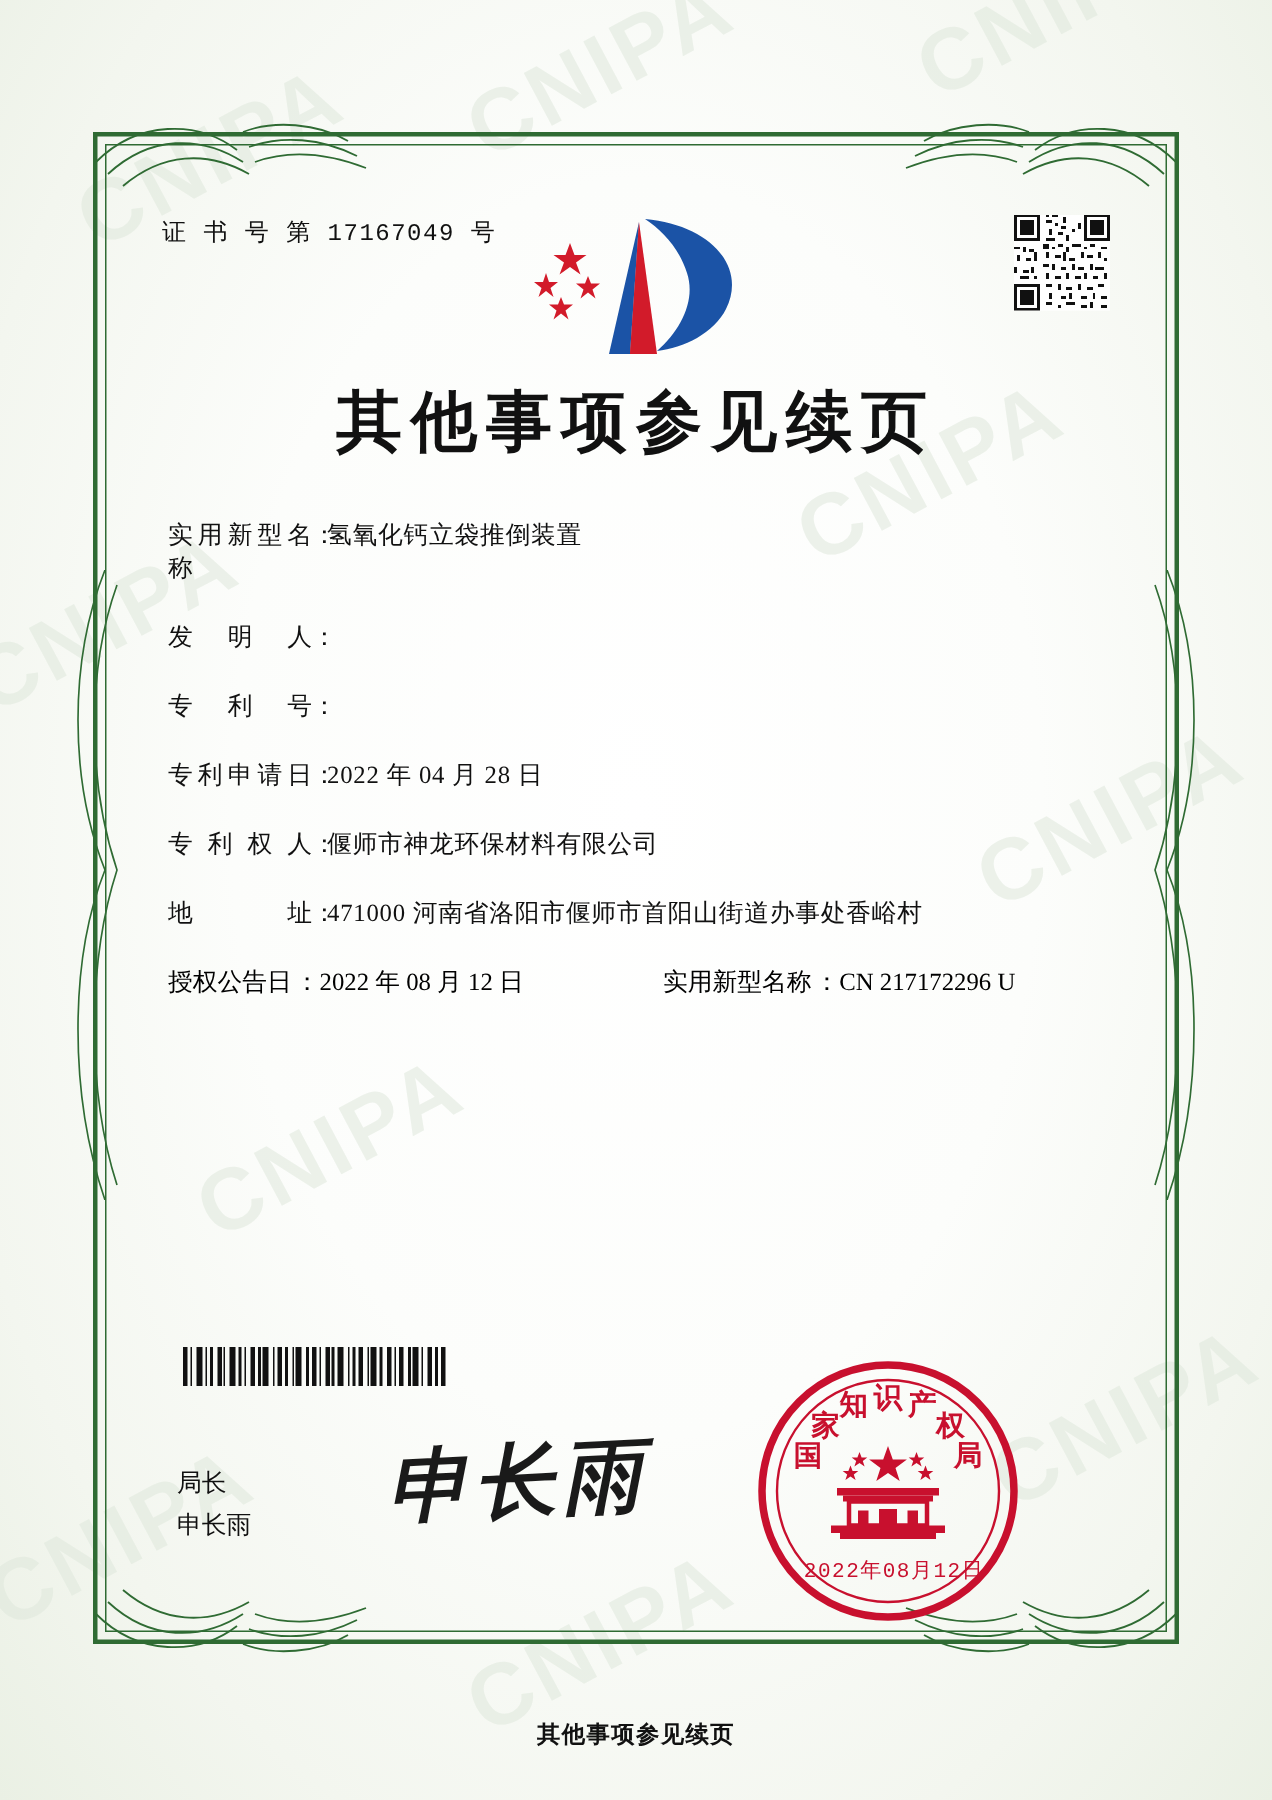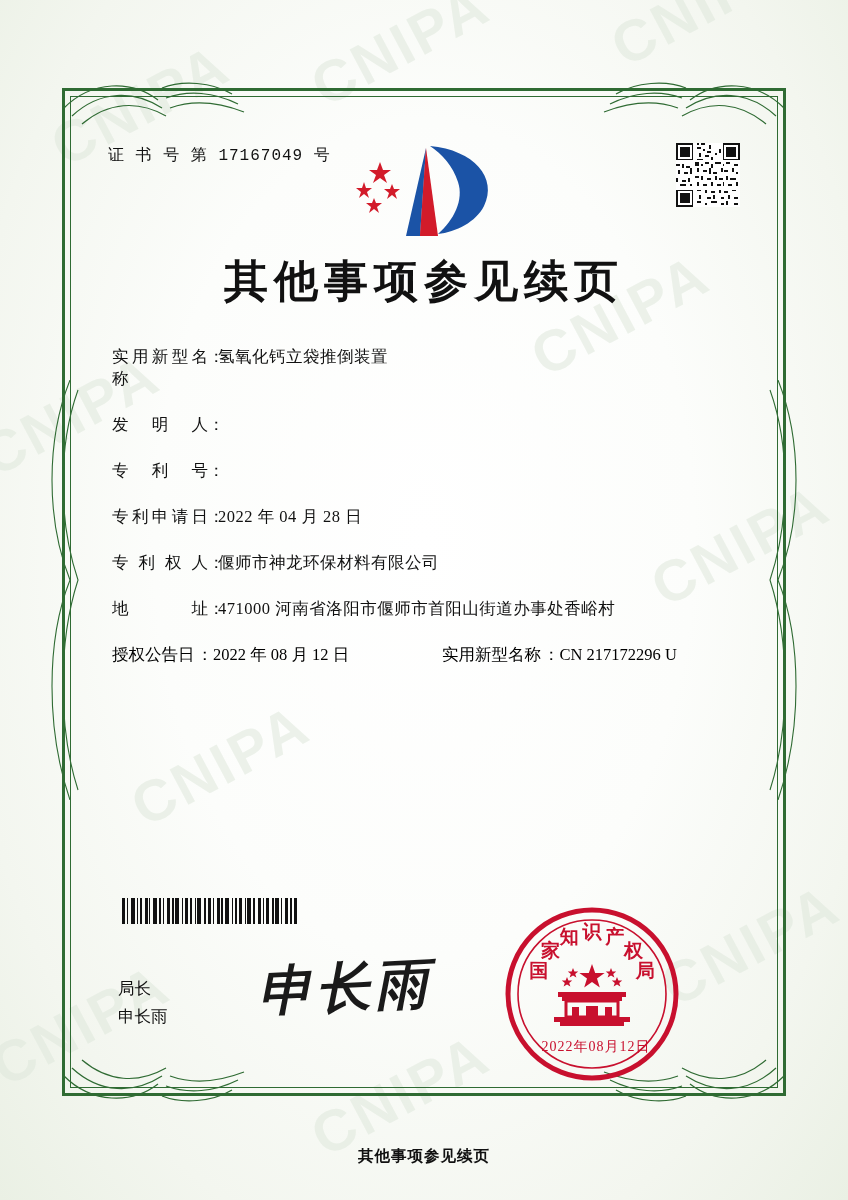--- a/index.html
+++ b/index.html
@@ -187,21 +187,21 @@
   }
   .seal-date {
     position: absolute;
     left: 516px;
     top: 1038px;
     width: 160px;
     text-align: center;
     font-size: 14px;
     color: #c8102e;
     letter-spacing: 1px;
-    font-family: Liberation Serif, serif;
+    font-family: Liberation Mono, monospace;
   }
 
   
   .page-num {
     position: absolute;
     left: 0; right: 0;
     top: 1096px;
     text-align: center;
     font-size: 15px;
     color: #111;

